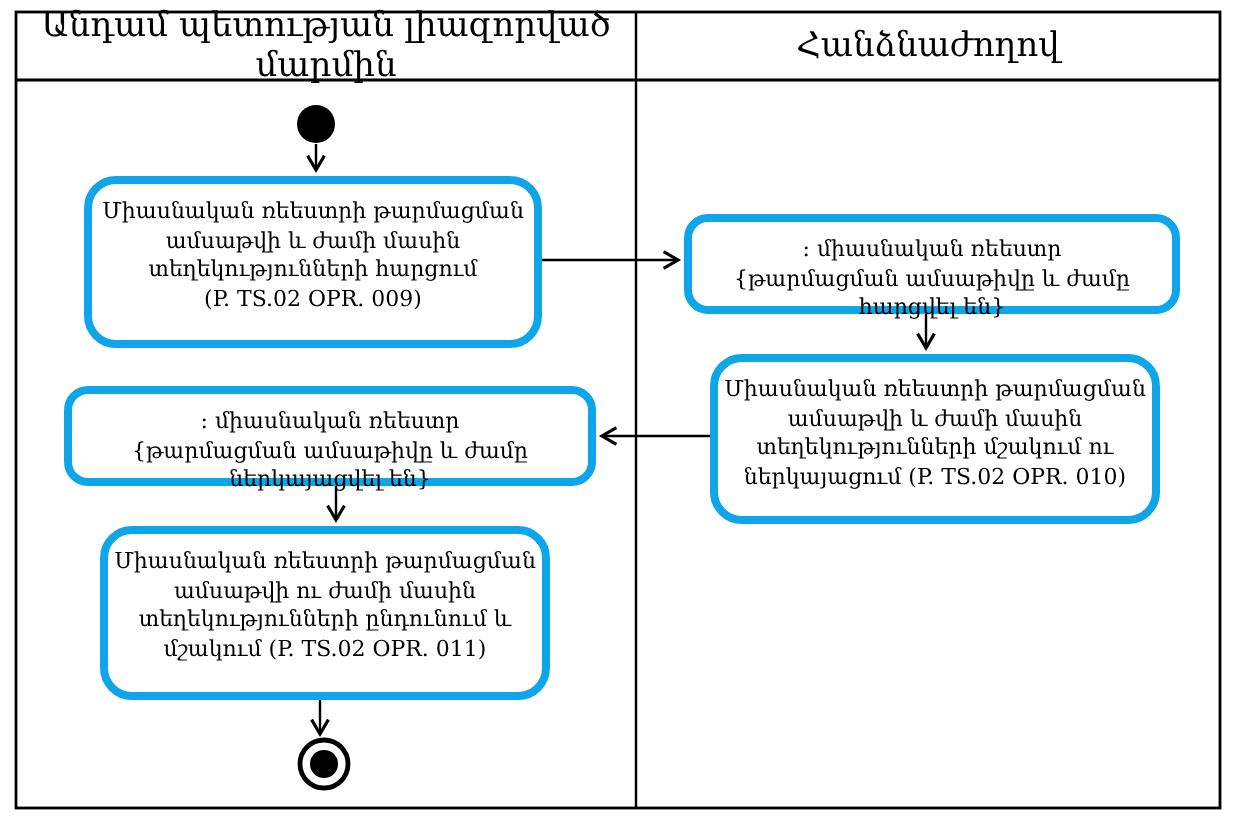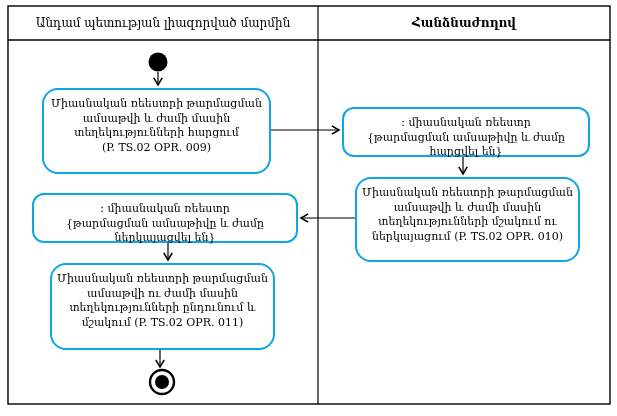--- a/index.html
+++ b/index.html
@@ -23,30 +23,30 @@
     width: 617px;
     height: 416px;
   }
   .lane-header {
     position: absolute;
     top: 6px;
     height: 34px;
     display: flex;
     align-items: center;
     justify-content: center;
-    font-size: 12px;
-    text-align: right;
+    font-size: 17px;
+    text-align: center;
   }
   .lane-header.left  { left: 8px;   width: 310px; }
-  .lane-header.right { left: 318px; width: 292px; font-weight: bold; }
+  .lane-header.right { left: 318px; width: 292px; }
   .node {
     position: absolute;
     box-sizing: border-box;
     background: #ffffff;
-    border: 2px solid #0ea5e9;
+    border: 4px solid #0ea5e9;
     font-size: 11px;
     line-height: 14.5px;
     text-align: center;
     white-space: pre-line;
     padding-top: 7px;
   }
   .node.activity { border-radius: 16px; }
   .node.object   { border-radius: 12px; }
   #activity1 { left: 42px;  top: 88px;  width: 229px; height: 86px; }
   #object1   { left: 342px; top: 107px; width: 248px; height: 50px; }

